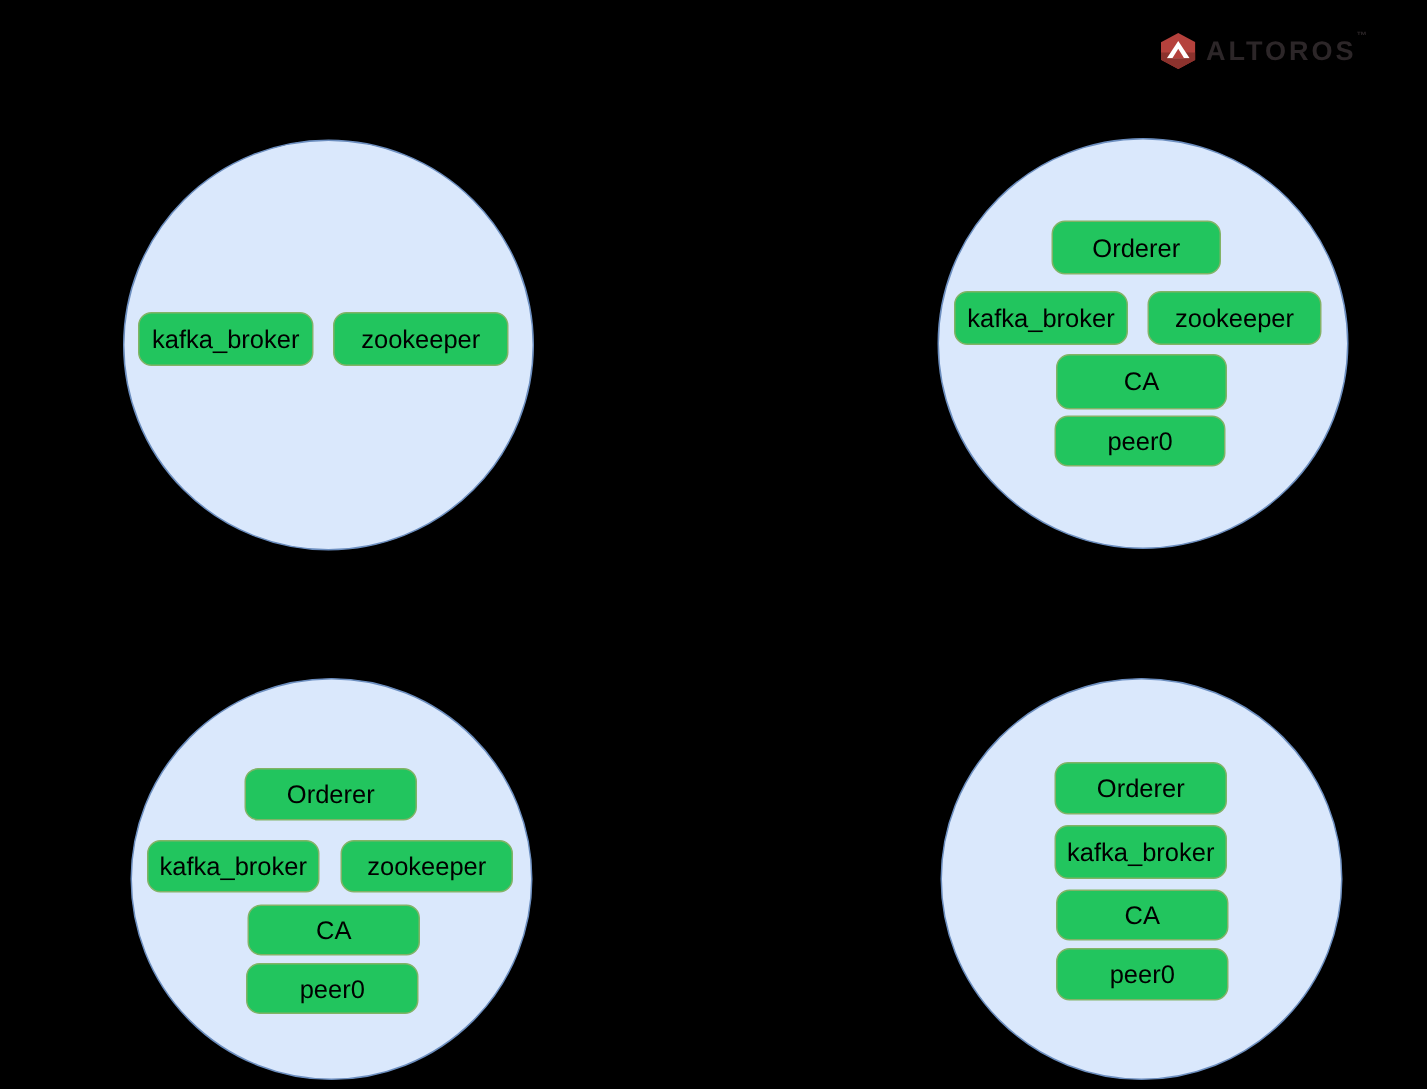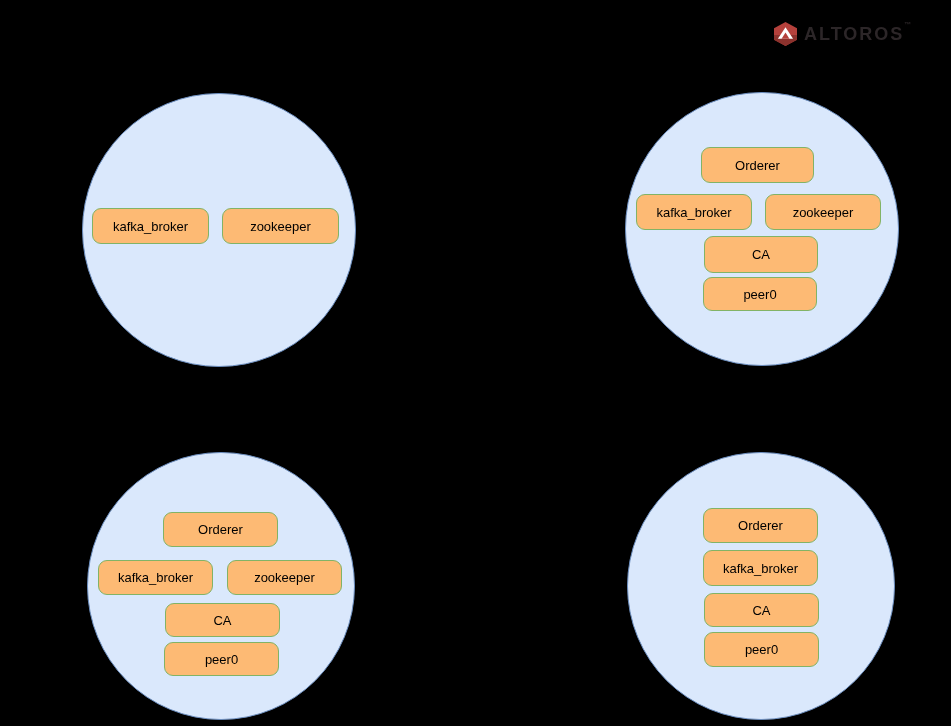--- a/index.html
+++ b/index.html
@@ -79,28 +79,28 @@
   }
   .c-tl { left: 82px;  top: 93px;  width: 274px; height: 274px; }
   .c-tr { left: 625px; top: 92px;  width: 274px; height: 274px; }
   .c-bl { left: 87px;  top: 452px; width: 268px; height: 268px; }
   .c-br { left: 627px; top: 452px; width: 268px; height: 268px; }
 
   
   .node {
     position: absolute;
     box-sizing: border-box;
-    background: #fdba74;
+    background: #22c55e;
     border: 1px solid #82b366;
     border-radius: 9px;
     display: flex;
     align-items: center;
     justify-content: center;
     color: #000000;
-    font-size: 13px;
+    font-size: 17px;
     line-height: 1;
     white-space: nowrap;
   }
   
   .n-tl-kafka { left: 92px;  top: 208px; width: 117px; height: 36px; }
   .n-tl-zoo   { left: 222px; top: 208px; width: 117px; height: 36px; }
   
   .n-tr-ord   { left: 701px; top: 147px; width: 113px; height: 36px; }
   .n-tr-kafka { left: 636px; top: 194px; width: 116px; height: 36px; }
   .n-tr-zoo   { left: 765px; top: 194px; width: 116px; height: 36px; }

